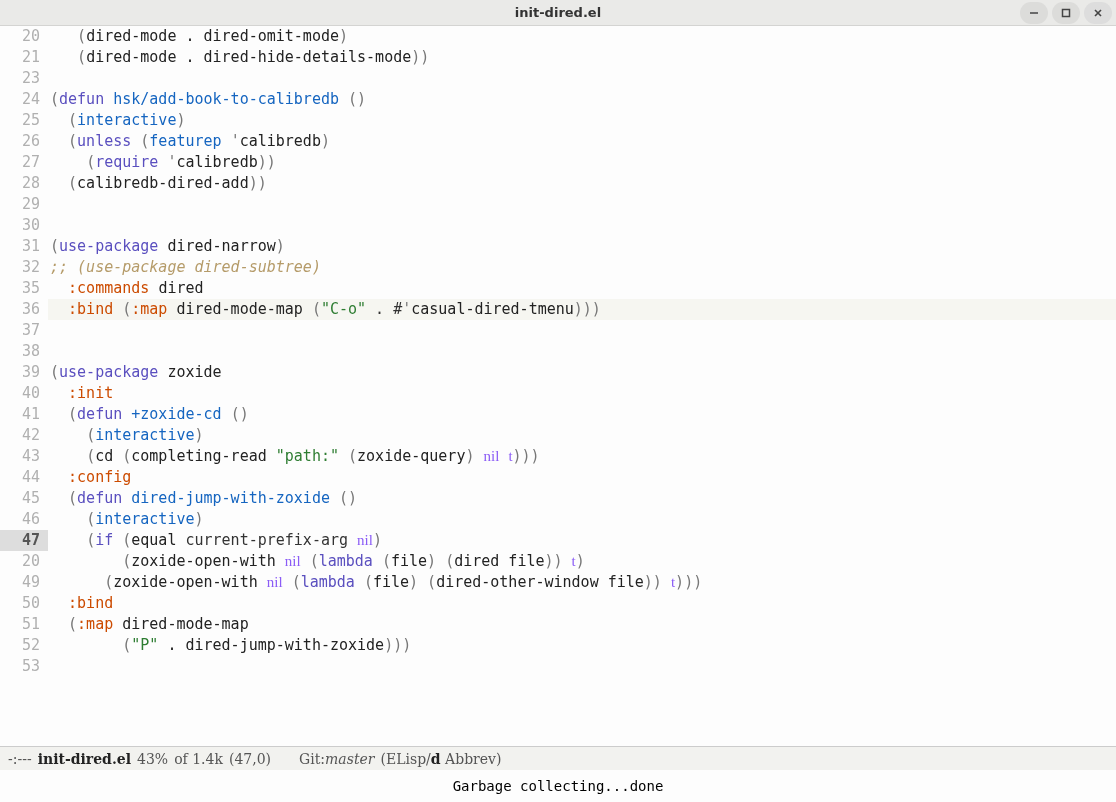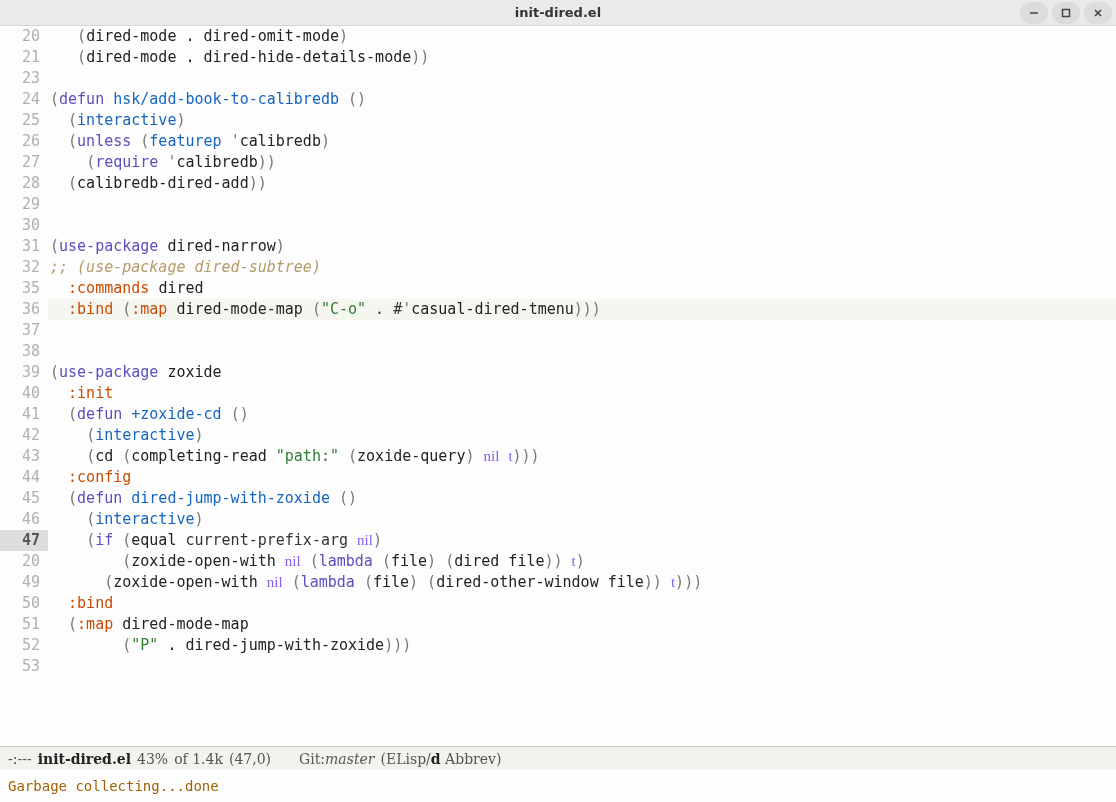--- a/index.html
+++ b/index.html
@@ -104,23 +104,24 @@
   }
   .modeline .buf { font-weight: 700; color: #222; }
   .modeline .git-branch { font-style: italic; color: #555; }
   .modeline .modes .slash { color: #555; }
   .modeline .modes .d { font-weight: 700; color: #222; }
   .echo {
     height: 22px;
     background: #fdfdfd;
     padding: 16px 8px;
     font-size: 14px;
-    color: #a16207;
-    display: flex;
-    align-items: center;
+    color: #000000;
+    display: flex;
+    align-items: center;
+    justify-content: center;
   }
 </style>
 </head>
 <body>
 
 <div class="titlebar">
   <span class="titlebar-title">init-dired.el</span>
   <div class="window-controls">
     <div class="win-btn">
       <svg width="10" height="10" viewBox="0 0 10 10">

